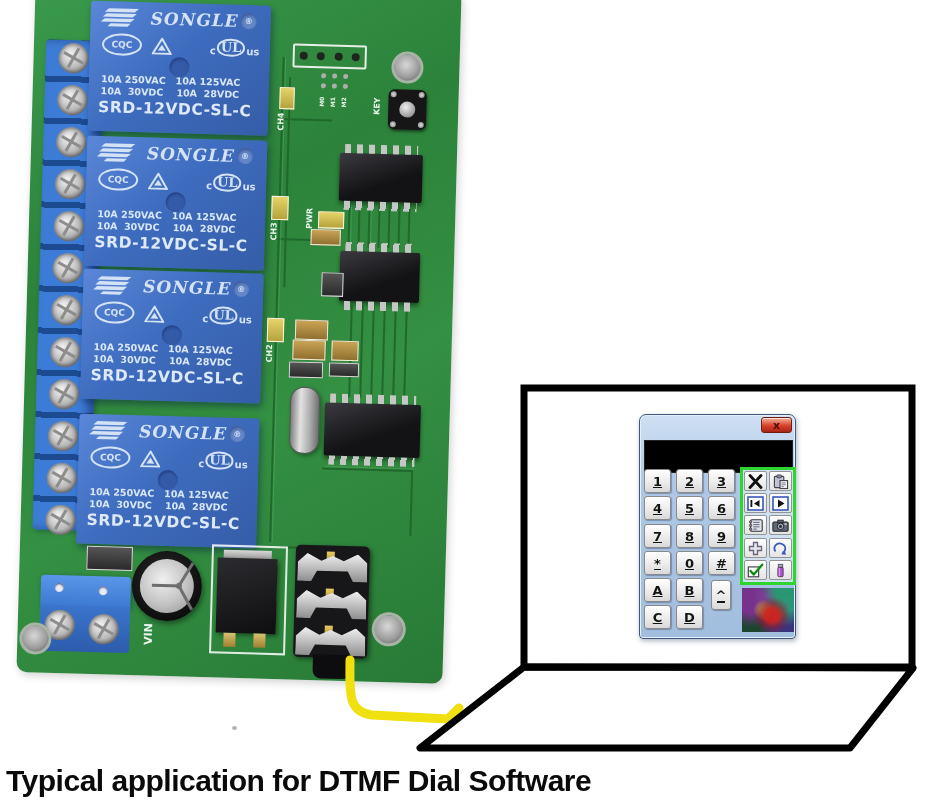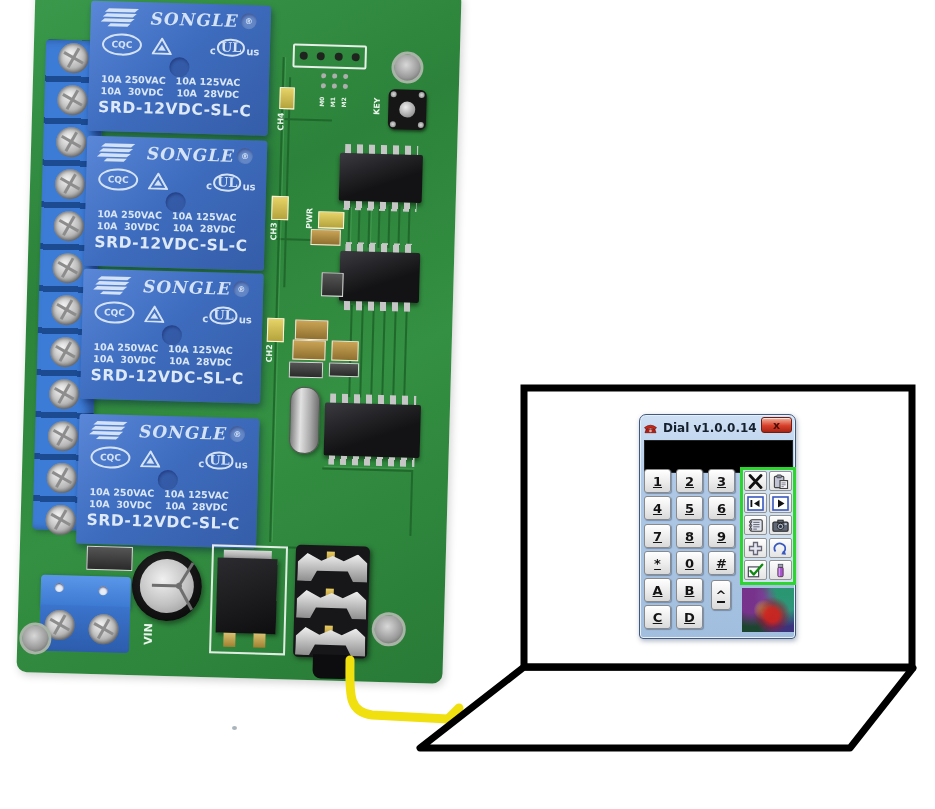--- a/index.html
+++ b/index.html
@@ -407,28 +407,20 @@
   </div>
 
   <svg id="lap" width="935" height="809" viewBox="0 0 935 809">
     <polygon points="524,667 420,748 850,748 913,668" fill="#fff" stroke="none"></polygon>
     <rect x="524" y="388" width="388" height="279" fill="#fff" stroke="#000" stroke-width="7"></rect>
     <path d="M350,660 C350,692 347,712 372,715 L448,719 L459,708" fill="none" stroke="#f0e010" stroke-width="9" stroke-linecap="round" stroke-linejoin="round"></path>
     <polygon points="524,667 420,748 850,748 913,668" fill="none" stroke="#000" stroke-width="7" stroke-linejoin="round"></polygon>
   </svg>
 
   <div id="dial">
-    <div id="titlebar">
-      <svg width="17" height="14" viewBox="0 0 20 15">
-        <path d="M3 7 Q10 1.5 17 7 L15 9.5 Q10 5.5 5 9.5 Z" fill="#c82818" stroke="#701008" stroke-width=".8"></path>
-        <path d="M5 9 H15 L16.5 13 H3.5 Z" fill="#b02014" stroke="#701008" stroke-width=".8"></path>
-        <circle cx="10" cy="11" r="1.6" fill="#e8a8a0"></circle>
-      </svg>
-      <span id="title-text">Dial v1.0.0.14</span>
-    </div>
     <button id="closebtn">x</button>
     <div id="display"></div>
 
     <button class="key" style="left:4px;top:54px">1</button>
     <button class="key" style="left:36px;top:54px">2</button>
     <button class="key" style="left:68px;top:54px">3</button>
     <button class="key" style="left:4px;top:81px">4</button>
     <button class="key" style="left:36px;top:81px">5</button>
     <button class="key" style="left:68px;top:81px">6</button>
     <button class="key" style="left:4px;top:109px">7</button>
@@ -512,14 +504,15 @@
         <svg class="ig" viewBox="0 0 11 17">
             <rect x="3" y="1.5" width="5" height="3.5" fill="#9aa4b4" stroke="#556"></rect>
             <rect x="2.5" y="5" width="6" height="10.5" rx="1.2" fill="#a856d0" stroke="#534"></rect>
             <rect x="3.4" y="5.5" width="1.6" height="9.5" fill="#d09aee"></rect>
           </svg>
       </button>
     </div>
     <div id="pimg"></div>
   </div>
 
+  <div id="caption">Typical application for DTMF Dial Software</div>
   <span id="speck"></span>
 </div>
 
 </body></html>

